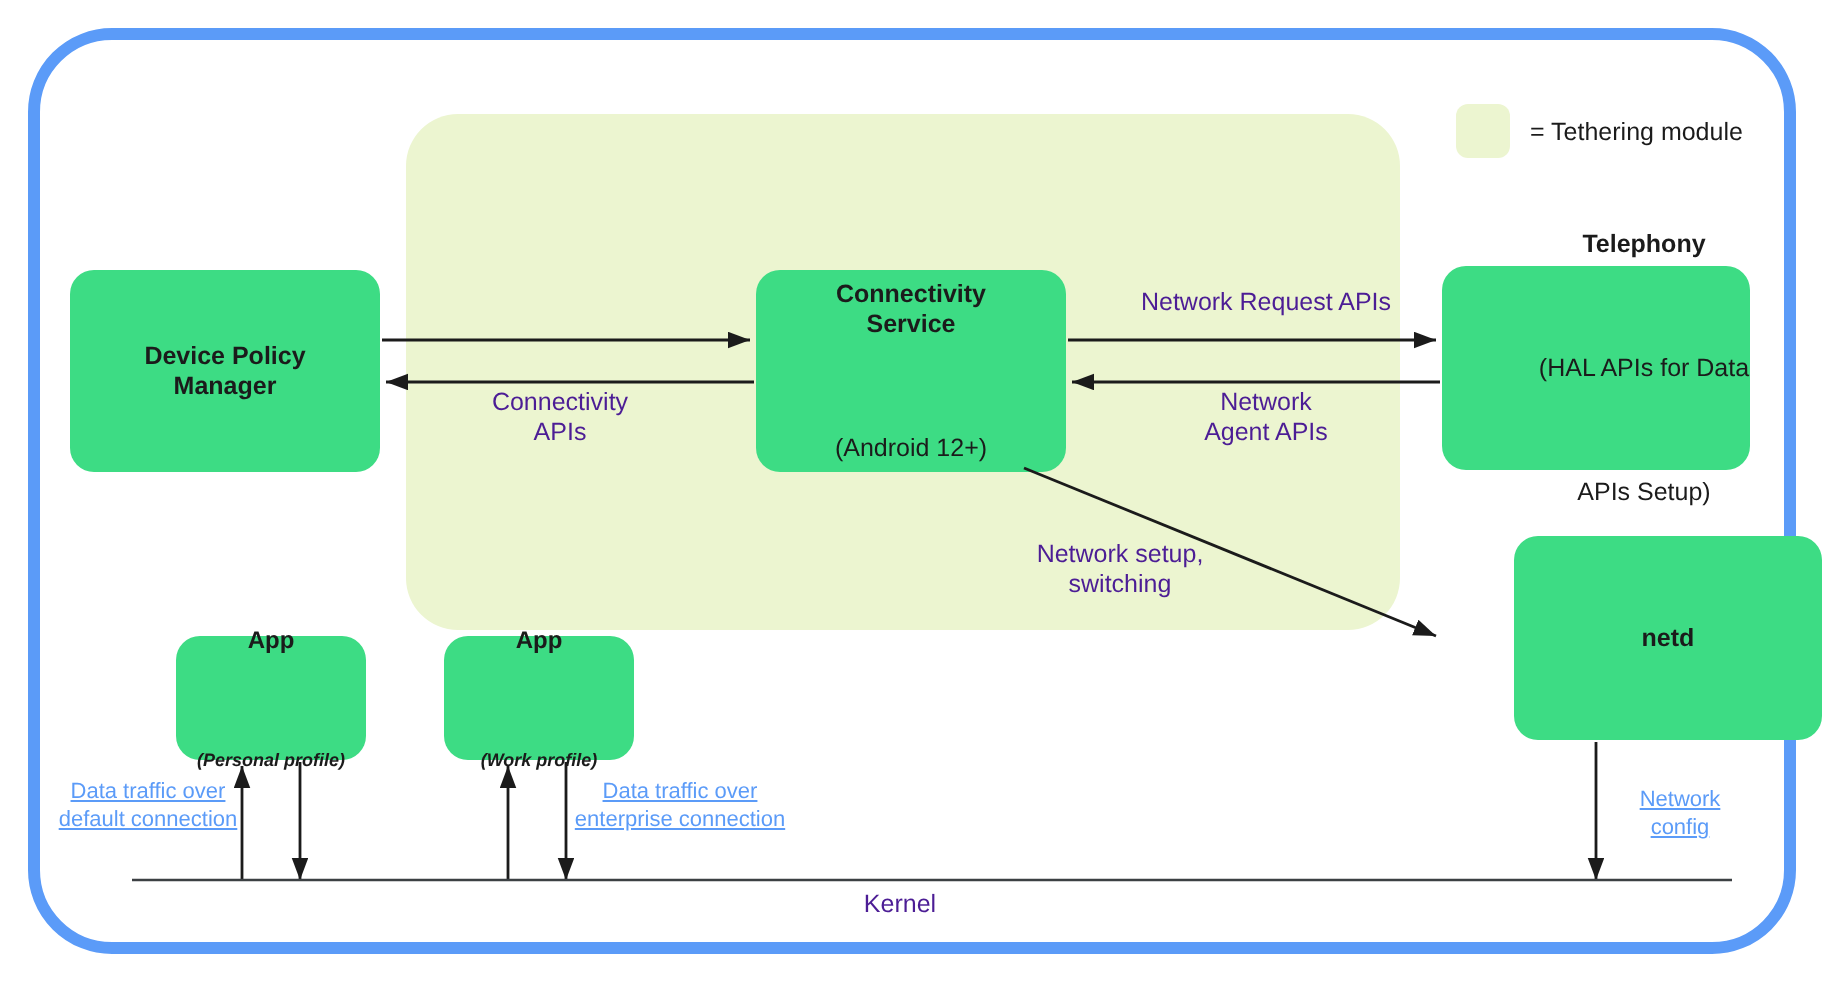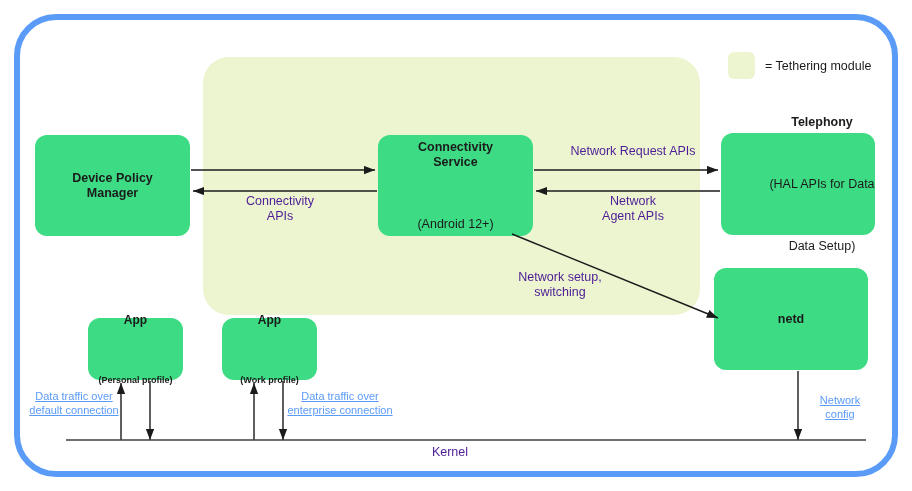--- a/index.html
+++ b/index.html
@@ -15,26 +15,26 @@
   .tethering-region{position:absolute;left:203px;top:57px;width:497px;height:258px;
        background:#ecf5d0;border-radius:26px;}
 
   
   .node{position:absolute;background:#3ddc84;border-radius:12px;
         display:flex;flex-direction:column;align-items:center;justify-content:center;
         text-align:center;color:#1b1b1b;box-sizing:border-box;}
   .node .t1{font-weight:bold;font-size:12.5px;line-height:15px;}
   .node .t2{font-size:12.5px;line-height:15px;margin-top:47px;}
   .node.small .t1{font-size:12px;line-height:14px;}
-  .node.small .t2{font-size:9px;line-height:12px;font-weight:bold;}
+  .node.small .t2{font-size:9px;line-height:12px;font-weight:bold;font-style:italic;}
 
   #dpm{left:35px;top:135px;width:155px;height:101px;}
   #cs{left:378px;top:135px;width:155px;height:101px;}
   #tel{left:721px;top:133px;width:154px;height:102px;padding-left:48px;}
-  #netd{left:714px;top:268px;width:154px;height:102px;}
+  #netd{left:757px;top:268px;width:154px;height:102px;}
   #app1{left:88px;top:318px;width:95px;height:62px;}
   #app2{left:222px;top:318px;width:95px;height:62px;}
 
   
   #wires{position:absolute;left:0;top:0;width:912px;height:491px;}
 
   
   .lbl{position:absolute;font-size:12.5px;line-height:15px;color:#4c1d95;
        text-align:center;white-space:pre-line;}
   .lbl.blue{color:#5b9bf8;font-size:11px;line-height:14px;text-decoration:underline;}
@@ -73,21 +73,21 @@
 
   <div class="node" id="cs">
     <div class="t1">Connectivity</div>
     <div class="t1">Service</div>
     <div class="t2">(Android 12+)</div>
   </div>
 
   <div class="node" id="tel">
     <div class="t1">Telephony</div>
     <div class="t2">(HAL APIs for Data</div>
-    <div class="t2">Data Setup)</div>
+    <div class="t2">APIs Setup)</div>
   </div>
 
   <div class="node" id="netd">
     <div class="t1">netd</div>
   </div>
 
   <div class="node small" id="app1">
     <div class="t1">App</div>
     <div class="t2">(Personal profile)</div>
   </div>

